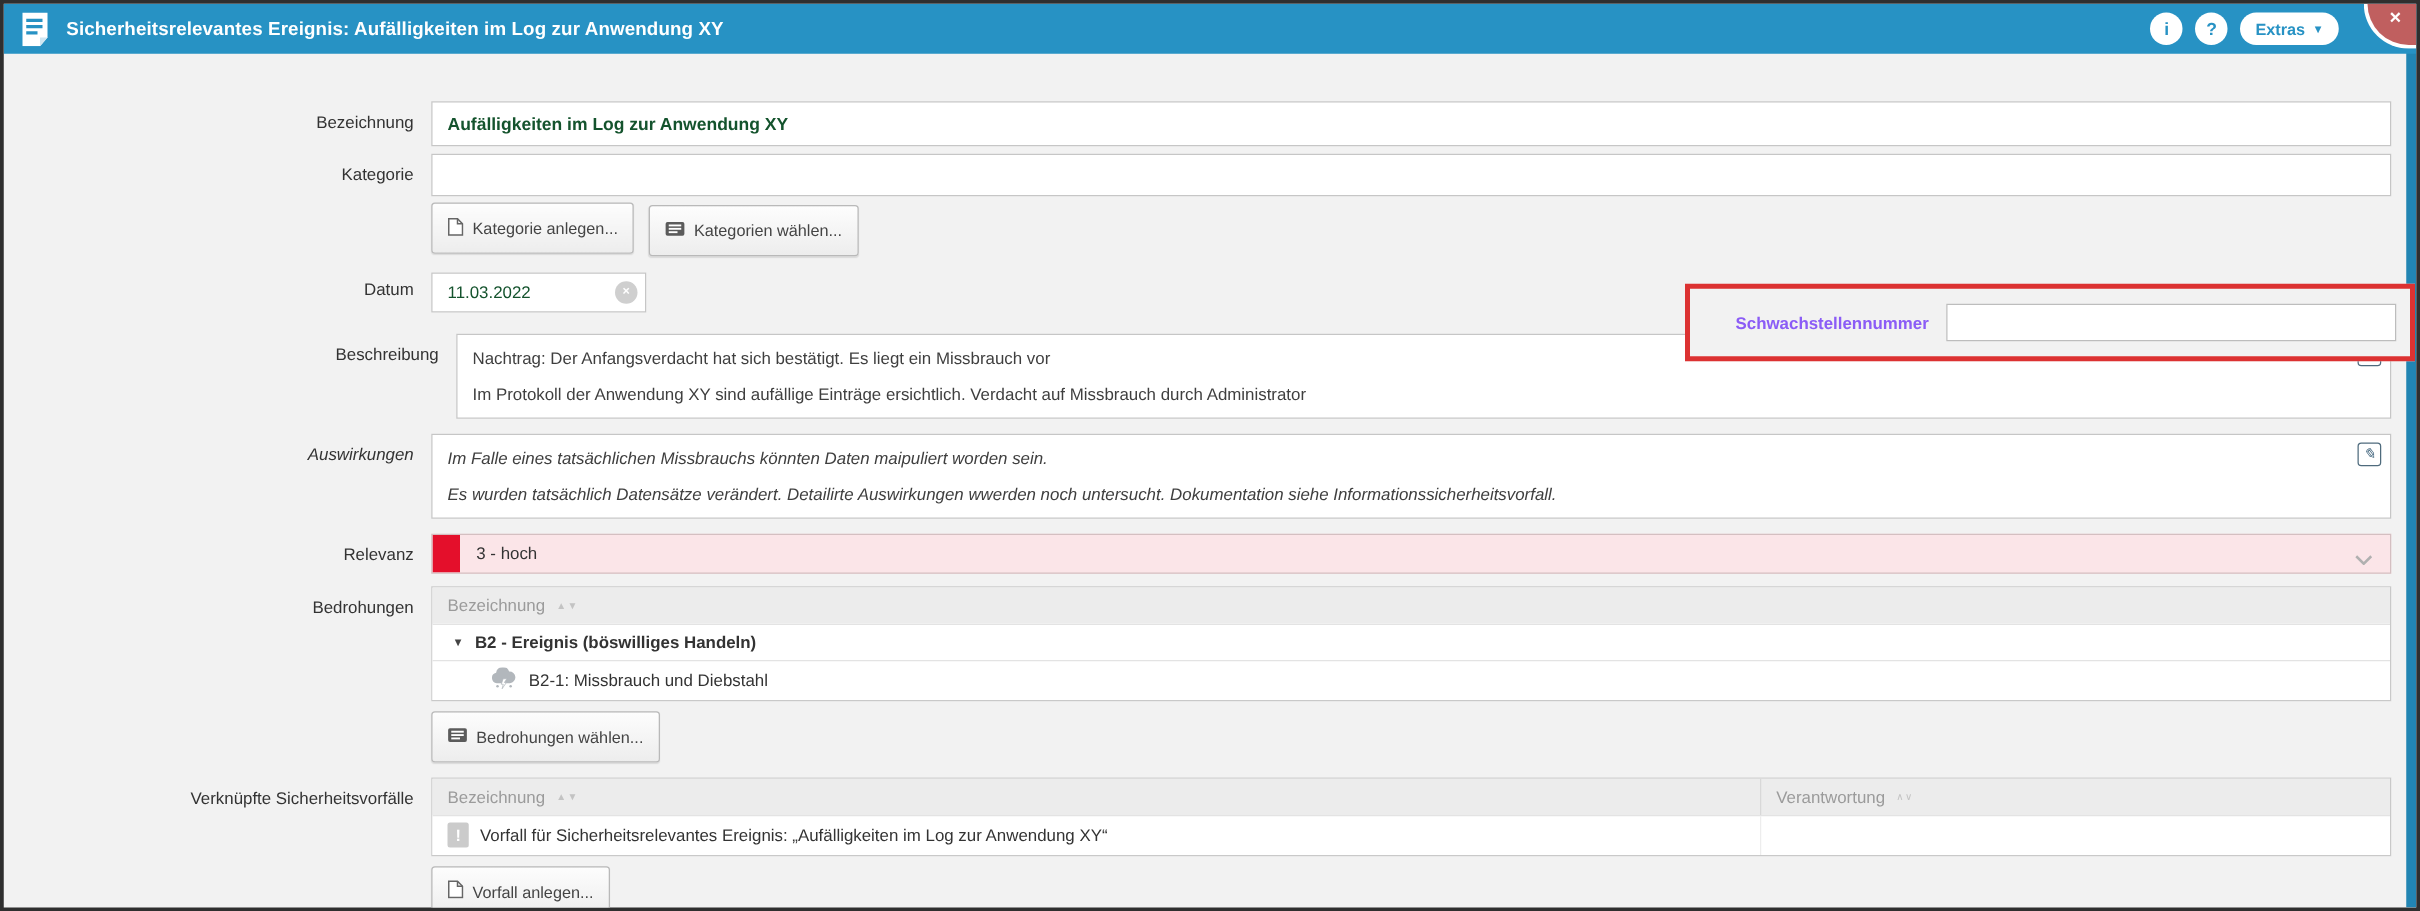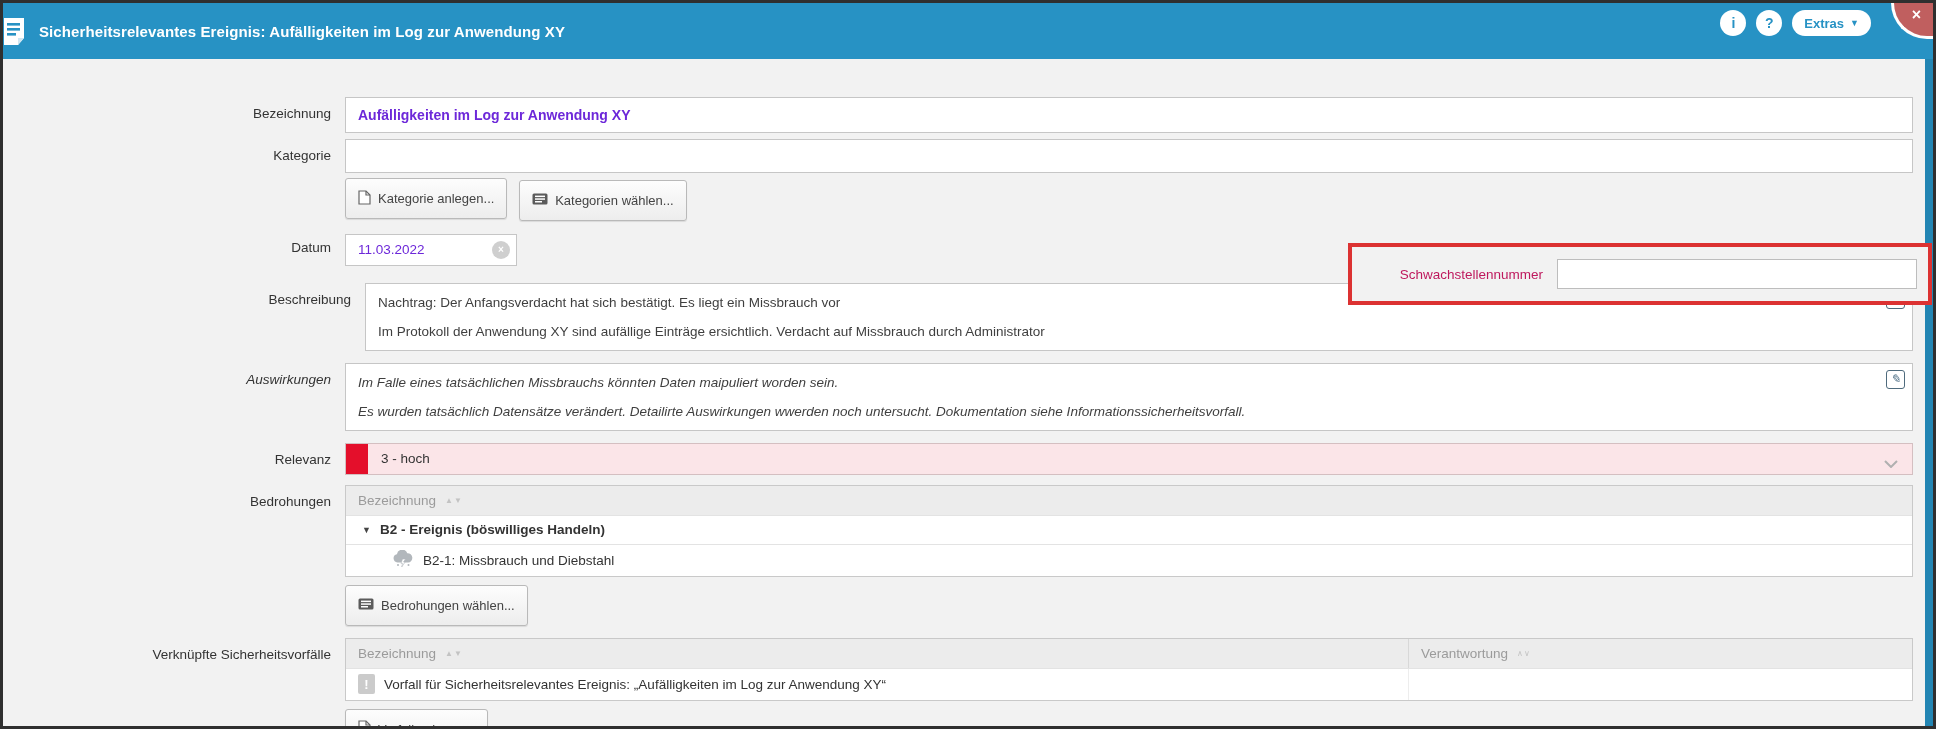--- a/index.html
+++ b/index.html
@@ -8,22 +8,22 @@
     position:relative; width:1936px; height:729px;
     border:3px solid #2f2f2f; background:#f2f2f2;
     font-family:"Liberation Sans", sans-serif; font-size:13.5px; color:#333;
     overflow:hidden;
   }
   
   .right-stripe { position:absolute; top:0; bottom:0; right:0; width:8px; background:#2285b3; z-index:1; }
 
   
   .titlebar {
-    position:relative; height:56px; background:#2792c4; color:#fff;
-    display:flex; align-items:center; z-index:2;
+    position:relative; height:40px; background:#2792c4; color:#fff;
+    display:flex; align-items:center; padding-left:14px; z-index:2;
   }
   .doc-icon { display:inline-flex; margin-right:14px; }
   .title { font-size:15px; font-weight:700; letter-spacing:.1px; }
   .tb-actions { position:absolute; right:62px; top:0; height:40px; display:flex; align-items:center; gap:10px; }
   .circle-btn {
     width:26px; height:26px; border-radius:50%; background:#fff; color:#2792c4;
     font-weight:700; font-size:14px; display:flex; align-items:center; justify-content:center; cursor:pointer;
   }
   .extras-btn {
     height:26px; border-radius:13px; background:#fff; color:#2792c4; font-weight:700; font-size:13px;
@@ -39,21 +39,21 @@
   .close-btn span { position:absolute; top:3px; right:12px; }
 
   
   .content { position:relative; z-index:2; }
   .frow { display:flex; align-items:flex-start; }
   .flabel { flex:none; width:342px; text-align:right; padding:9px 14px 0 0; color:#333; }
   .ffield { flex:1; margin-right:20px; position:relative; }
 
   .tinput {
     width:100%; height:34px; border:1px solid #c6c6c6; background:#fff;
-    font-family:inherit; font-size:13.5px; color:#6d28d9; padding:0 12px; outline:none;
+    font-family:inherit; font-size:13.5px; color:#14532d; padding:0 12px; outline:none;
   }
   .tinput.bold { font-weight:700; font-size:14px; height:36px; }
 
   .r-bez   { margin-top:38px; }
   .r-kat   { margin-top:6px; }
   .r-katbtn{ margin-top:5px; }
   .r-datum { margin-top:10px; height:40px; }
   .r-besch { margin-top:12px;padding-left:20px; }
   .r-ausw  { margin-top:12px;font-style:italic; }
   .r-rel   { margin-top:12px; }
@@ -79,21 +79,21 @@
     background:#cfcfcf; color:#fff; font-size:10px; font-weight:700;
     display:flex; align-items:center; justify-content:center; cursor:pointer;
   }
 
   
   .sn-box {
     position:absolute; top:146px; left:1345px; right:1px; height:62px;
     border:4px solid #dc3232; background:#f2f2f2; z-index:20;
     display:flex; align-items:center;
   }
-  .sn-label { flex:none; width:205px; text-align:right; font-weight:400; padding-right:14px; color:#be185d; }
+  .sn-label { flex:none; width:205px; text-align:right; font-weight:700; padding-right:14px; color:#8b5cf6; }
   .sn-input { width:360px; height:30px; border:1px solid #bdbdbd; background:#fff; font-family:inherit; font-size:13.5px; padding:0 10px; outline:none; }
 
   
   .textbox {
     position:relative; background:#fff; border:1px solid #c6c6c6; min-height:62px;
     padding:7px 34px 7px 12px; color:#3f3f3f; cursor:text;
   }
   .textbox p { margin:4px 0 14px 0; }
   .textbox p:last-of-type { margin-bottom:4px; }
   .edit-icon {

